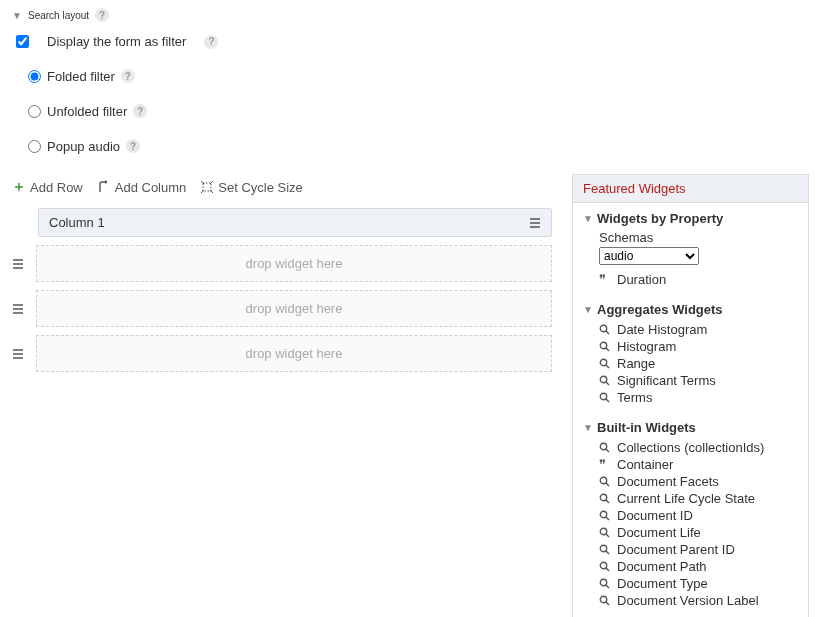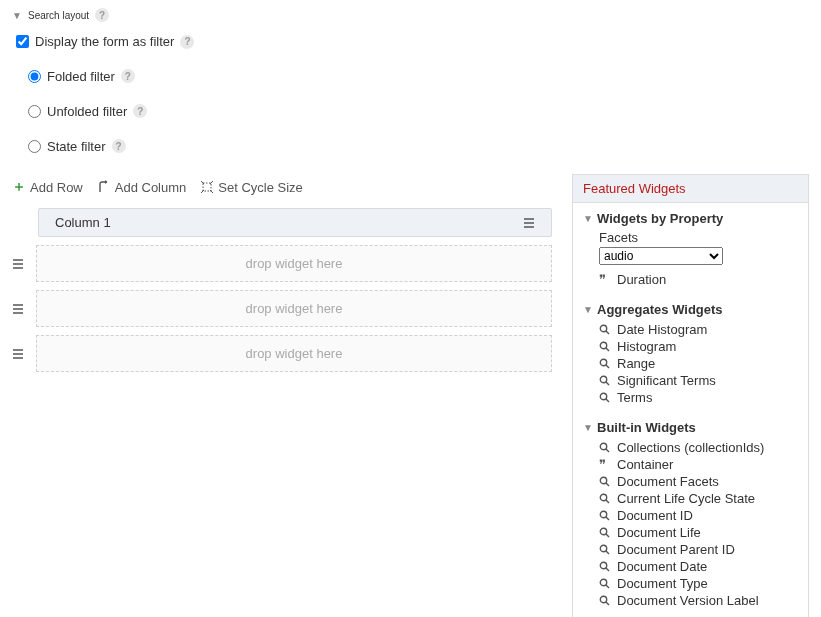--- a/index.html
+++ b/index.html
@@ -38,21 +38,21 @@
       border-radius: 50%;
       background: #e8e8e8;
       color: #999;
       font-size: 10px;
       font-weight: bold;
       margin-left: 2px;
     }
     .checkbox-row {
       display: flex;
       align-items: center;
-      gap: 4px;
+      gap: 16px;
       margin: 6px 0 12px 4px;
     }
     .checkbox-row input { margin: 0 2px 0 0; }
     .radio-group {
       margin-left: 16px;
       margin-bottom: 20px;
     }
     .radio-row {
       display: flex;
       gap: 4px;
@@ -88,21 +88,21 @@
     }
     .add-col-icon, .set-size-icon {
       display: inline-flex;
     }
     .column-header {
       display: flex;
       align-items: center;
       justify-content: space-between;
       background: #eef1f6;
       border: 1px solid #d6dae0;
-      padding: 6px 16px;
+      padding: 6px 10px;
       margin-left: 26px;
       margin-bottom: 8px;
       border-radius: 2px;
     }
     .drop-row {
       display: flex;
       align-items: center;
       gap: 8px;
       margin-bottom: 8px;
     }
@@ -151,21 +151,21 @@
       margin-bottom: 4px;
     }
     .schemas-label {
       margin-left: 16px;
       font-size: 13px;
       color: #333;
       margin-bottom: 2px;
     }
     .schemas-select {
       margin-left: 16px;
-      width: 124px;
+      width: 100px;
       font-size: 12px;
       margin-bottom: 6px;
     }
     .widget-item {
       display: flex;
       align-items: center;
       gap: 6px;
       margin-left: 16px;
       padding: 1px 0;
       font-size: 13px;
@@ -200,21 +200,21 @@
     <span>Folded filter</span>
     <span class="help-icon">?</span>
   </div>
   <div class="radio-row">
     <input type="radio" name="filter" style="">
     <span>Unfolded filter</span>
     <span class="help-icon">?</span>
   </div>
   <div class="radio-row">
     <input type="radio" name="filter" style="">
-    <span>State filter</span>
+    <span>Popup audio</span>
     <span class="help-icon">?</span>
   </div>
 </div>
 
 <div class="main-flex">
   <div class="left-col">
     <div class="toolbar">
       <span class="toolbar-btn">
         <span class="plus-icon">＋</span>
         <span>Add Row</span>
@@ -282,21 +282,21 @@
   <div class="right-col">
     <div class="widget-panel">
       <div class="widget-panel-header">Featured Widgets</div>
       <div class="widget-panel-body">
 
         <div class="widget-section">
           <div class="widget-section-title">
             <span class="collapse-tri">▼</span>
             <span>Widgets by Property</span>
           </div>
-          <div class="schemas-label">Facets</div>
+          <div class="schemas-label">Schemas</div>
           <select class="schemas-select">
             <option>audio</option>
           </select>
           <div class="widget-item">
             <span class="wi-icon">❞</span>
             <span>Duration</span>
           </div>
         </div>
 
         <div class="widget-section">
@@ -414,21 +414,21 @@
               </span>
             <span>Document Parent ID</span>
           </div>
           <div class="widget-item">
             <span class="wi-icon">
                 <svg width="11" height="11" viewBox="0 0 11 11">
                   <circle cx="4.5" cy="4.5" r="3.2" stroke="#555" stroke-width="1.4" fill="none"></circle>
                   <path d="M7 7 L10 10" stroke="#555" stroke-width="1.4"></path>
                 </svg>
               </span>
-            <span>Document Date</span>
+            <span>Document Path</span>
           </div>
           <div class="widget-item">
             <span class="wi-icon">
                 <svg width="11" height="11" viewBox="0 0 11 11">
                   <circle cx="4.5" cy="4.5" r="3.2" stroke="#555" stroke-width="1.4" fill="none"></circle>
                   <path d="M7 7 L10 10" stroke="#555" stroke-width="1.4"></path>
                 </svg>
               </span>
             <span>Document Type</span>
           </div>

